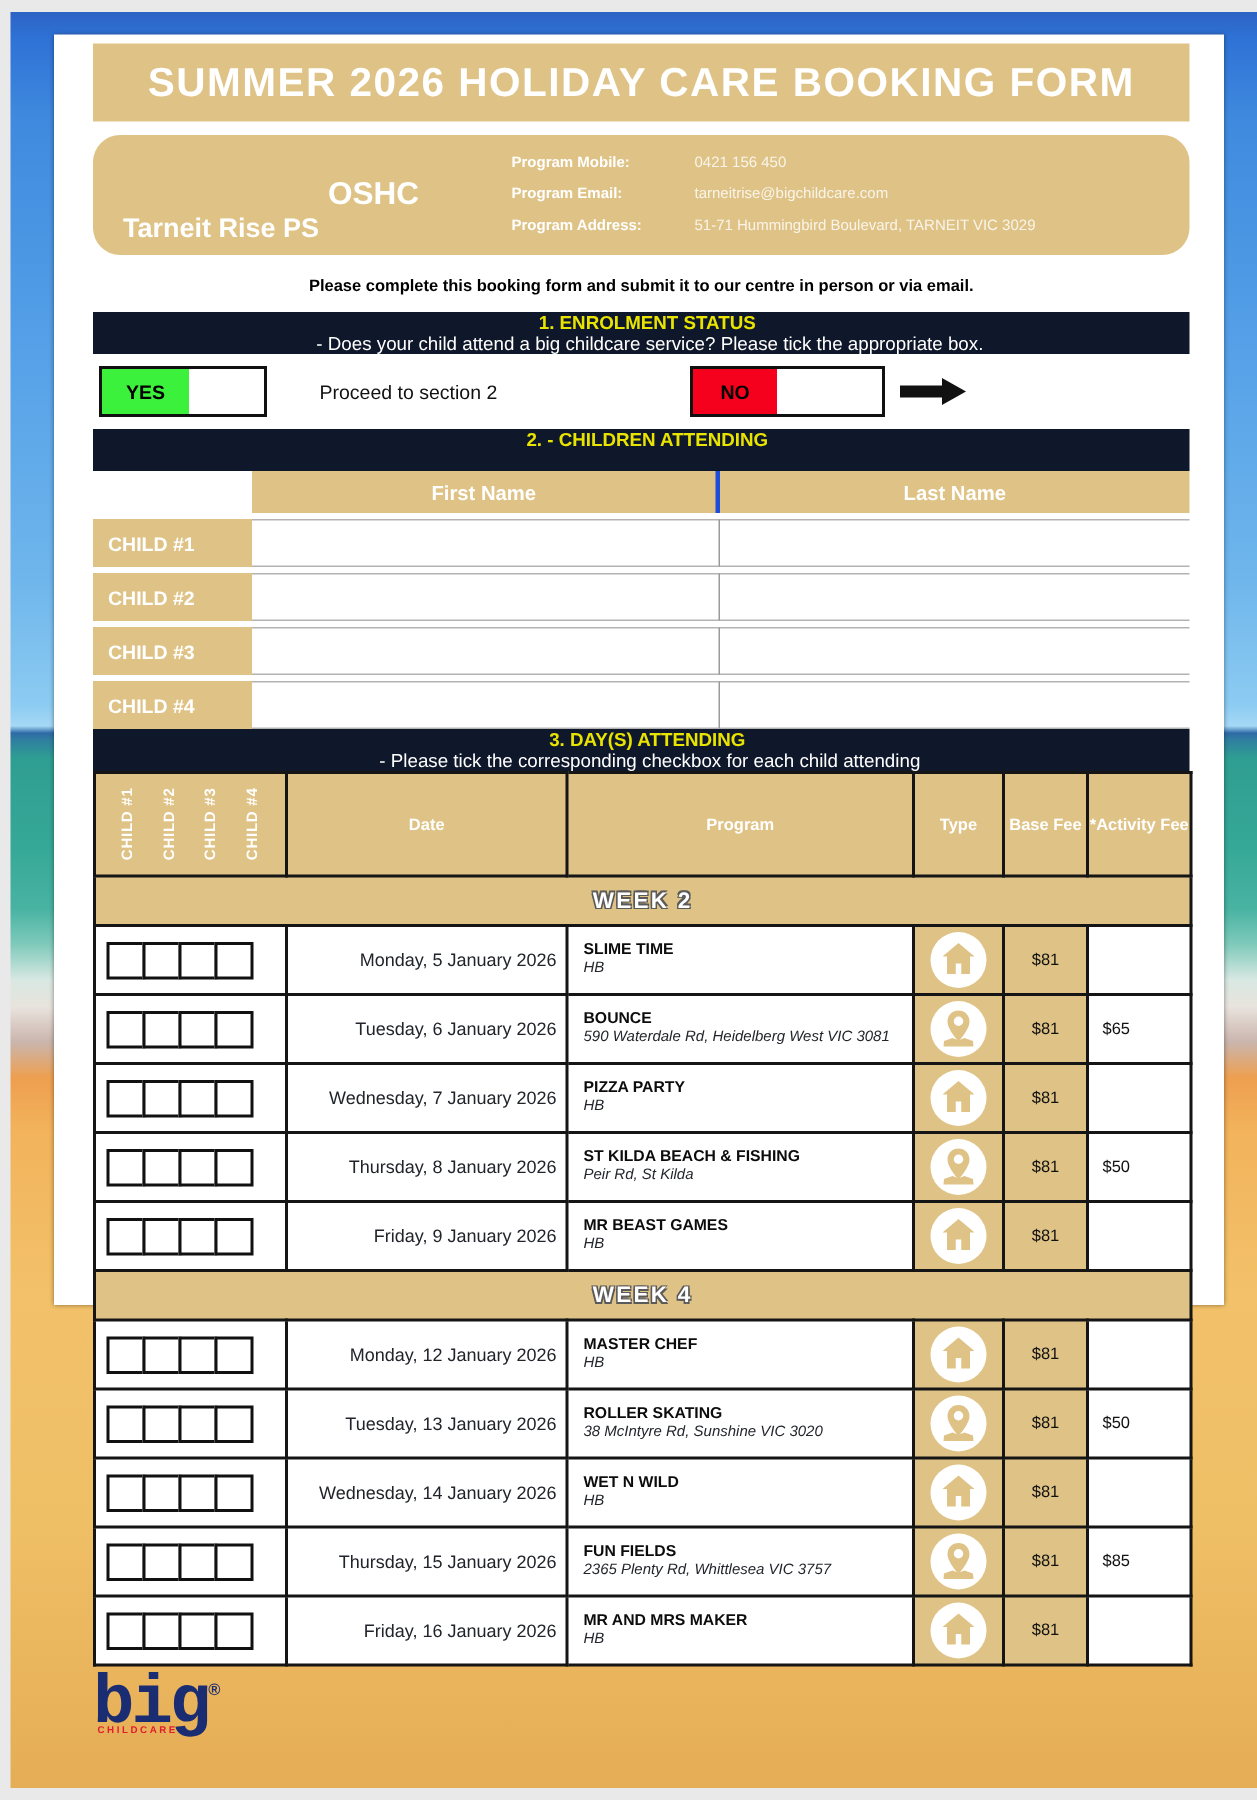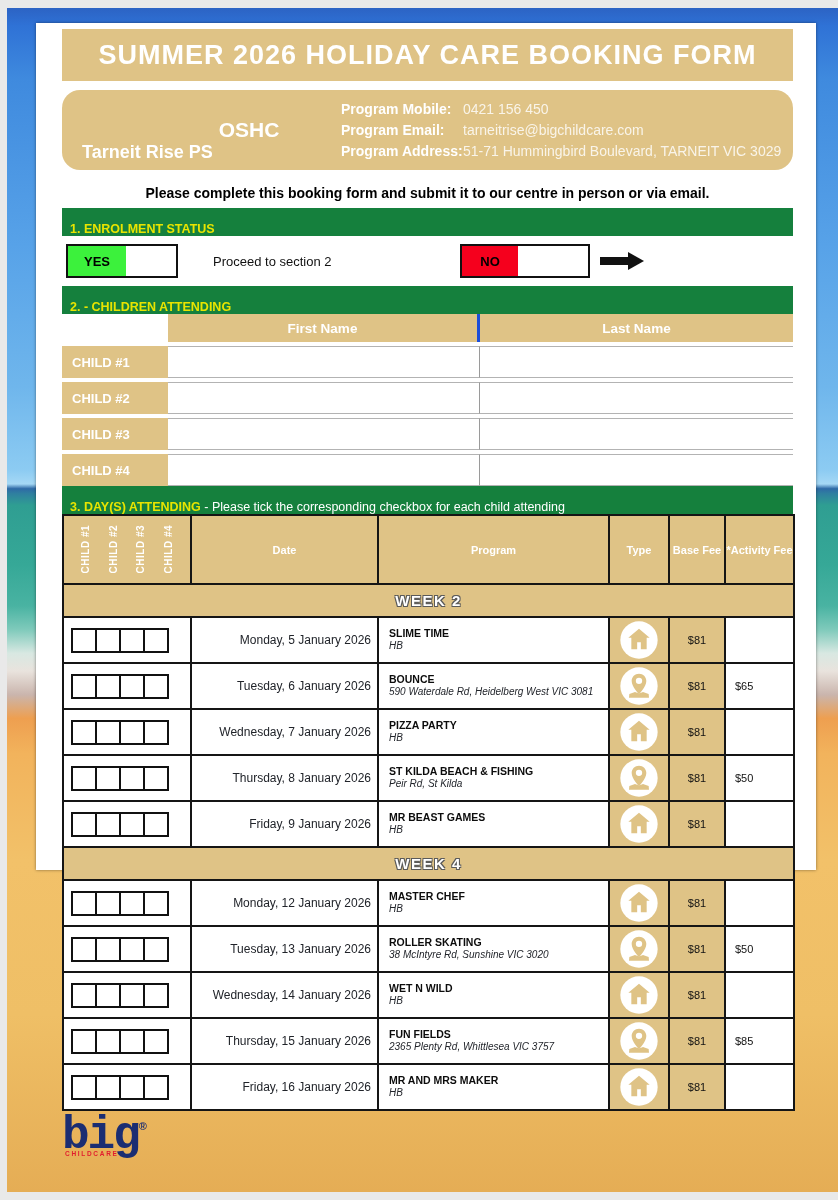--- a/index.html
+++ b/index.html
@@ -17,27 +17,27 @@
     box-shadow:0 0 3px rgba(0,0,0,.45);padding:0 23px 0 26px;box-sizing:border-box;}
 
   .title-band{margin-top:6px;height:52px;background:#dfc386;display:flex;align-items:center;justify-content:center;}
   .title-band span{color:#fff;font-size:27px;font-weight:bold;letter-spacing:1px;}
 
   .program-box{position:relative;margin-top:9px;height:80px;background:#dfc386;border-radius:18px;}
   .program-name{position:absolute;left:20px;top:0;bottom:0;display:flex;align-items:center;color:#fff;font-weight:bold;}
   .program-name .nm{font-size:18px;margin-top:44px;}
   .program-name .nm2{font-size:21px;margin-left:6px;}
   .program-info{position:absolute;left:279px;top:0;bottom:0;display:flex;flex-direction:column;justify-content:center;gap:9px;}
-  .pi-row{display:flex;font-size:14px;line-height:12px;}
+  .pi-row{display:flex;font-size:10px;line-height:12px;}
   .pi-label{width:122px;color:#fff;font-weight:bold;}
   .pi-value{color:rgba(255,255,255,.82);}
 
-  .instruction{margin-top:15px;text-align:center;font-size:14px;font-weight:bold;color:#000;height:16px;}
-
-  .bar{height:28px;background:#15803d;display:flex;align-items:flex-end;padding-left:8px;box-sizing:border-box;}
+  .instruction{margin-top:15px;text-align:center;font-size:11px;font-weight:bold;color:#000;height:16px;}
+
+  .bar{height:28px;background:#0f172a;display:flex;align-items:center;padding-left:8px;box-sizing:border-box;flex-direction:column;}
   .bar .hd{color:#e8e400;font-weight:bold;font-size:12.5px;white-space:pre;}
   .bar .rest{color:#fff;font-size:12.5px;white-space:pre;}
   .bar1{margin-top:7px;} .bar2{margin-top:6px;} .bar3{margin-top:0;}
 
   .enrol-row{position:relative;margin-top:8px;height:36px;}
   .tickbox{position:absolute;top:0;height:34px;box-sizing:border-box;border:2px solid #111;display:flex;align-items:center;justify-content:center;font-weight:bold;font-size:13px;color:#000;}
   .yes-box{left:4px;width:62px;background:#3cf13c;}
   .yes-blank{left:64px;width:52px;background:#fff;border-left:none;}
   .proceed{position:absolute;left:151px;top:0;height:34px;display:flex;align-items:center;font-size:13px;color:#111;}
   .no-box{left:398px;width:60px;background:#f5001d;}
@@ -121,20 +121,21 @@
             <span class="pi-label">Program Address:</span>
             <span class="pi-value">51-71 Hummingbird Boulevard, TARNEIT VIC 3029</span>
           </div>
         </div>
     </div>
 
     <div class="instruction">Please complete this booking form and submit it to our centre in person or via email.</div>
 
     <div class="bar bar1">
       <span class="hd">1. ENROLMENT STATUS</span>
+        <span class="rest"> - Does your child attend a big childcare service? Please tick the appropriate box.</span>
     </div>
 
     <div class="enrol-row">
       <div class="tickbox yes-box">YES</div>
       <div class="tickbox yes-blank"></div>
       <div class="proceed">Proceed to section 2</div>
       <div class="tickbox no-box">NO</div>
       <div class="tickbox no-blank"></div>
       <div class="arrow">
           <div class="shaft"></div>

